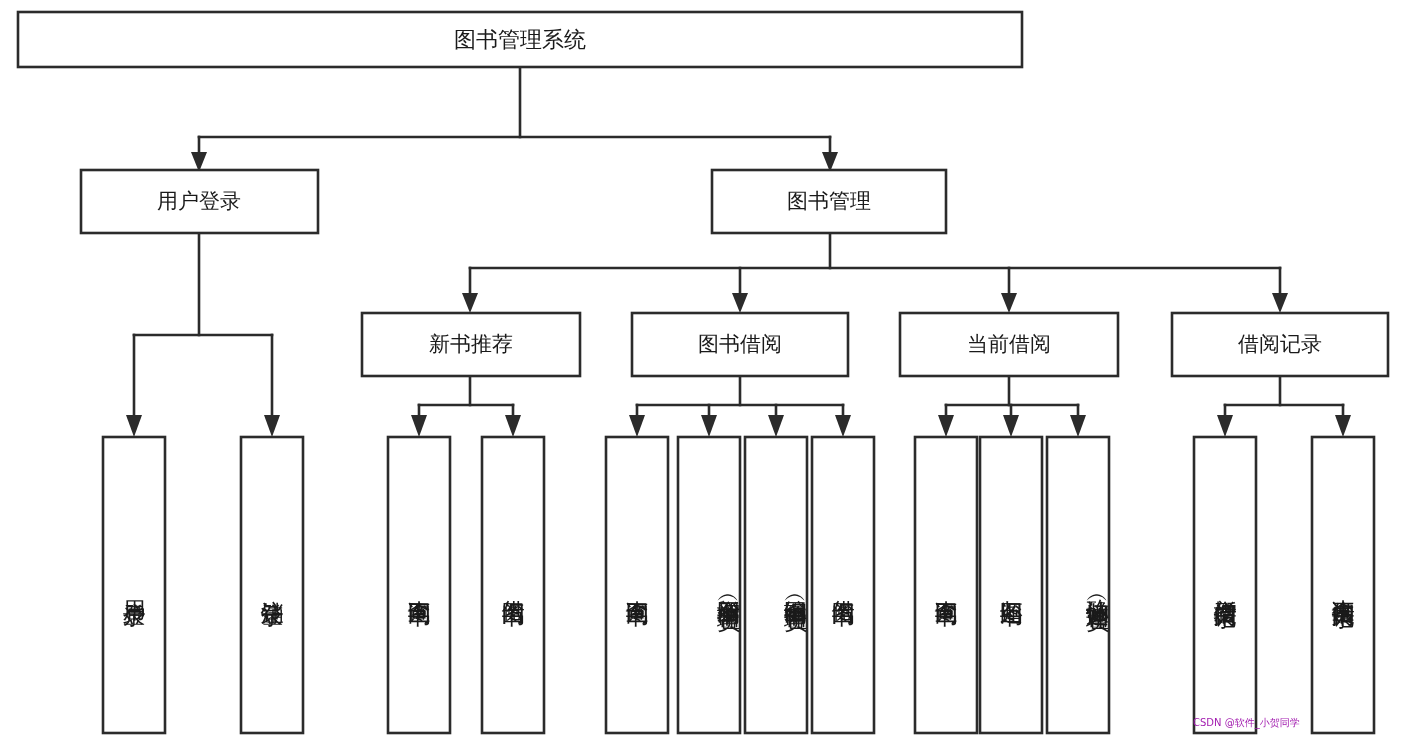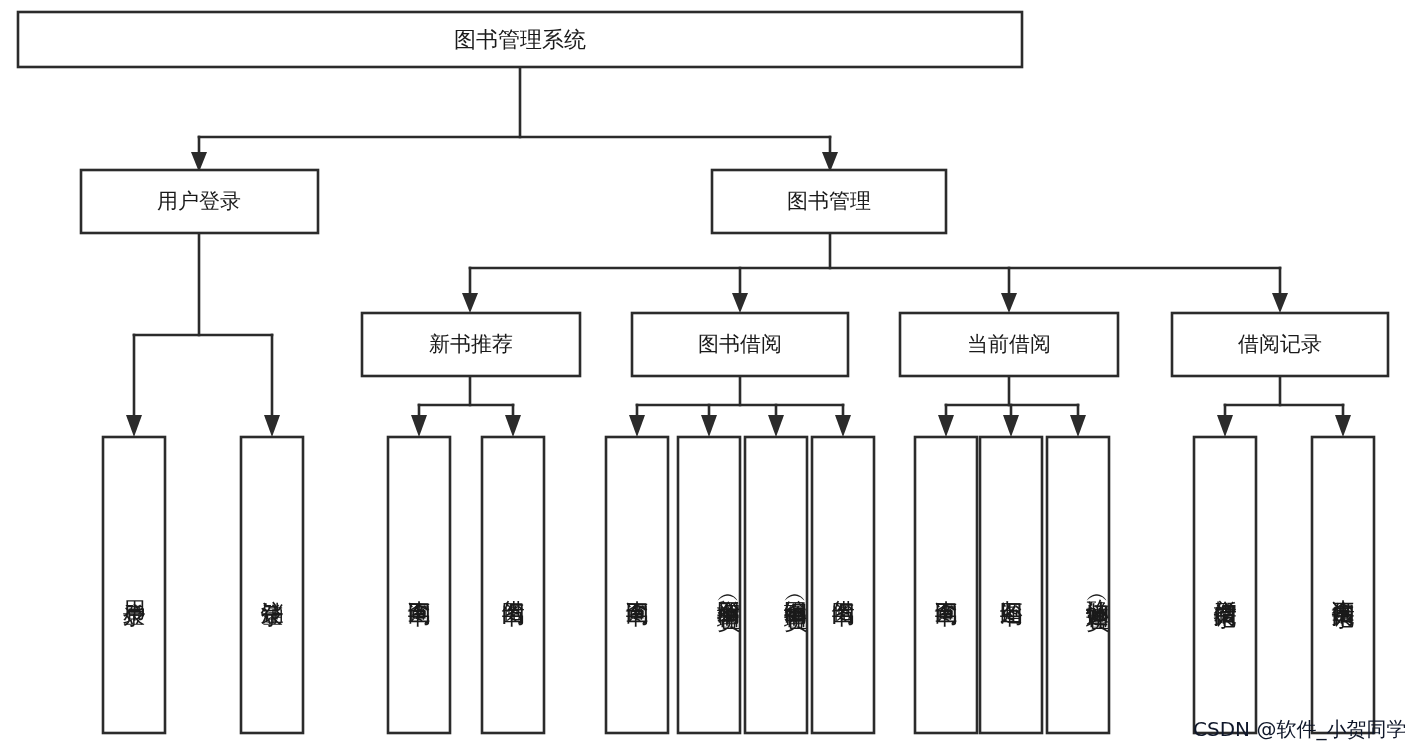--- a/index.html
+++ b/index.html
@@ -60,22 +60,22 @@
     line-height: 1.02;
     letter-spacing: 1.5px;
     color: #1a1a1a;
     text-align: center;
     white-space: nowrap;
     pointer-events: none;
   }
   .watermark {
     position: absolute;
     font-family: "DejaVu Sans", "Liberation Sans", sans-serif;
-    font-size: 20px;
-    color: #0f172a;
+    font-size: 10px;
+    color: #a21caf;
     white-space: nowrap;
   }
 </style>
 </head>
 <body>
 
 <div id="diagram-root">
 
   <svg class="diagram-canvas" viewBox="0 0 1405 747" xmlns="http://www.w3.org/2000/svg">
 

